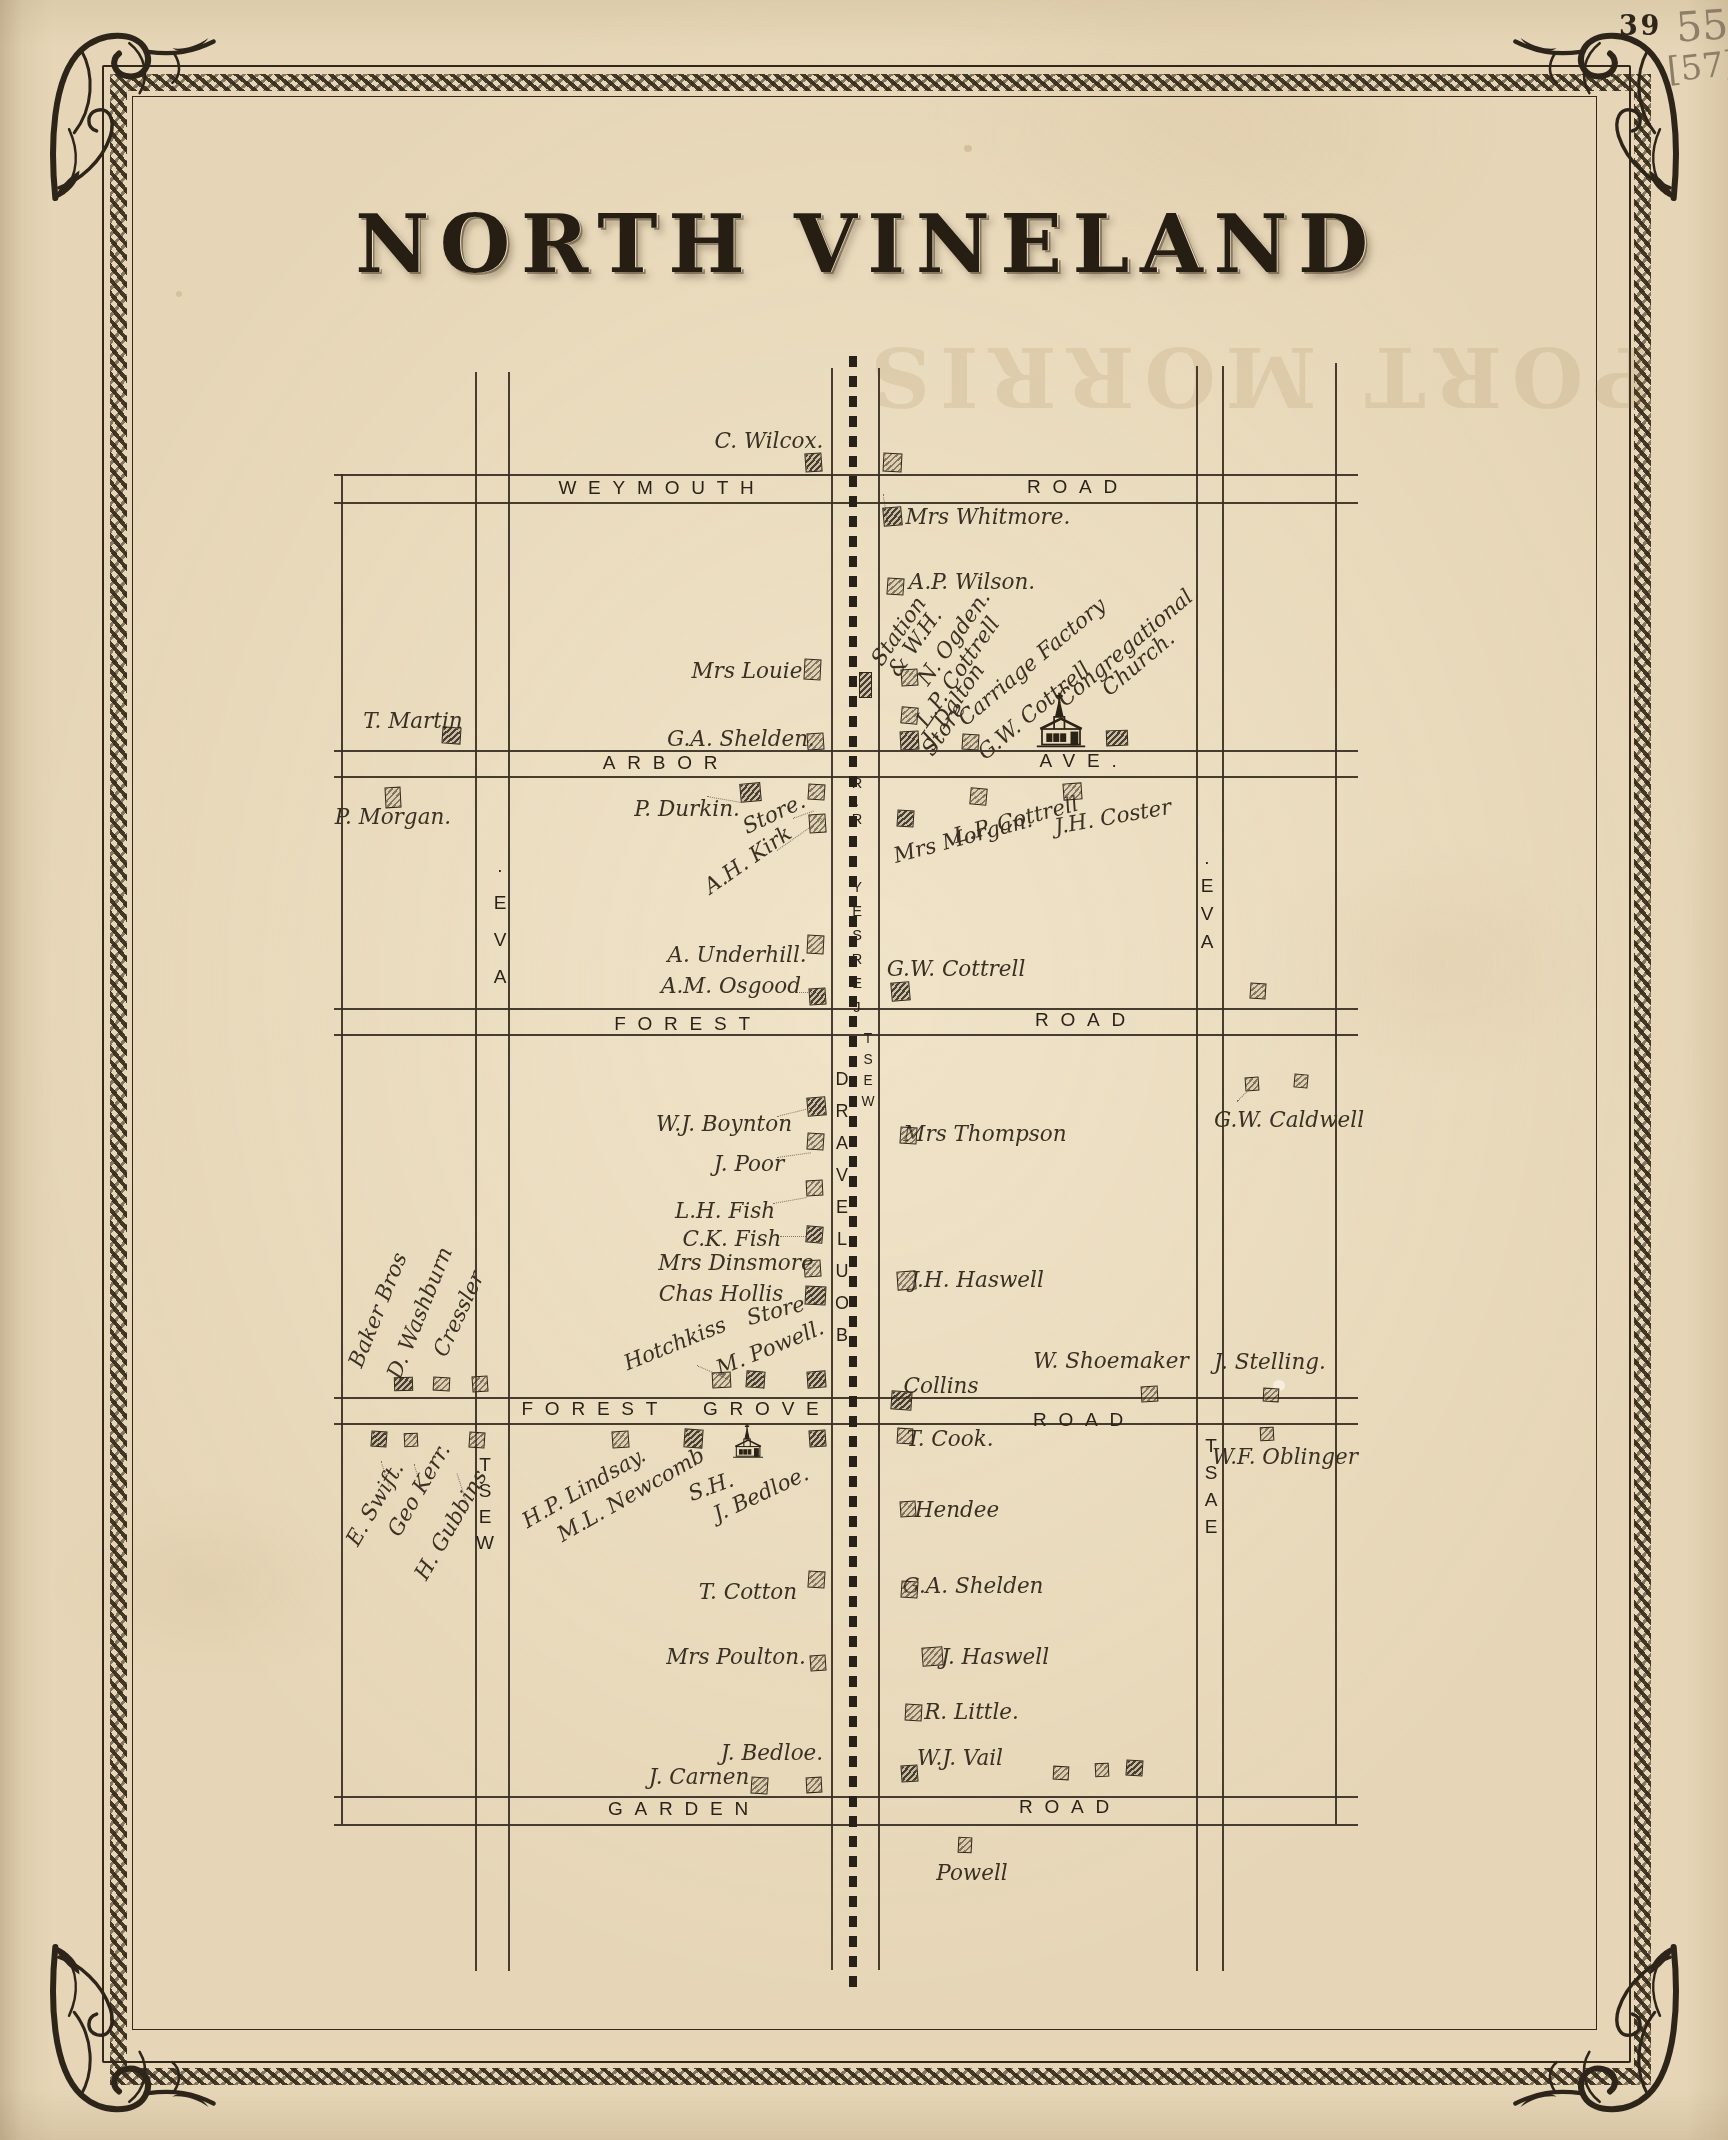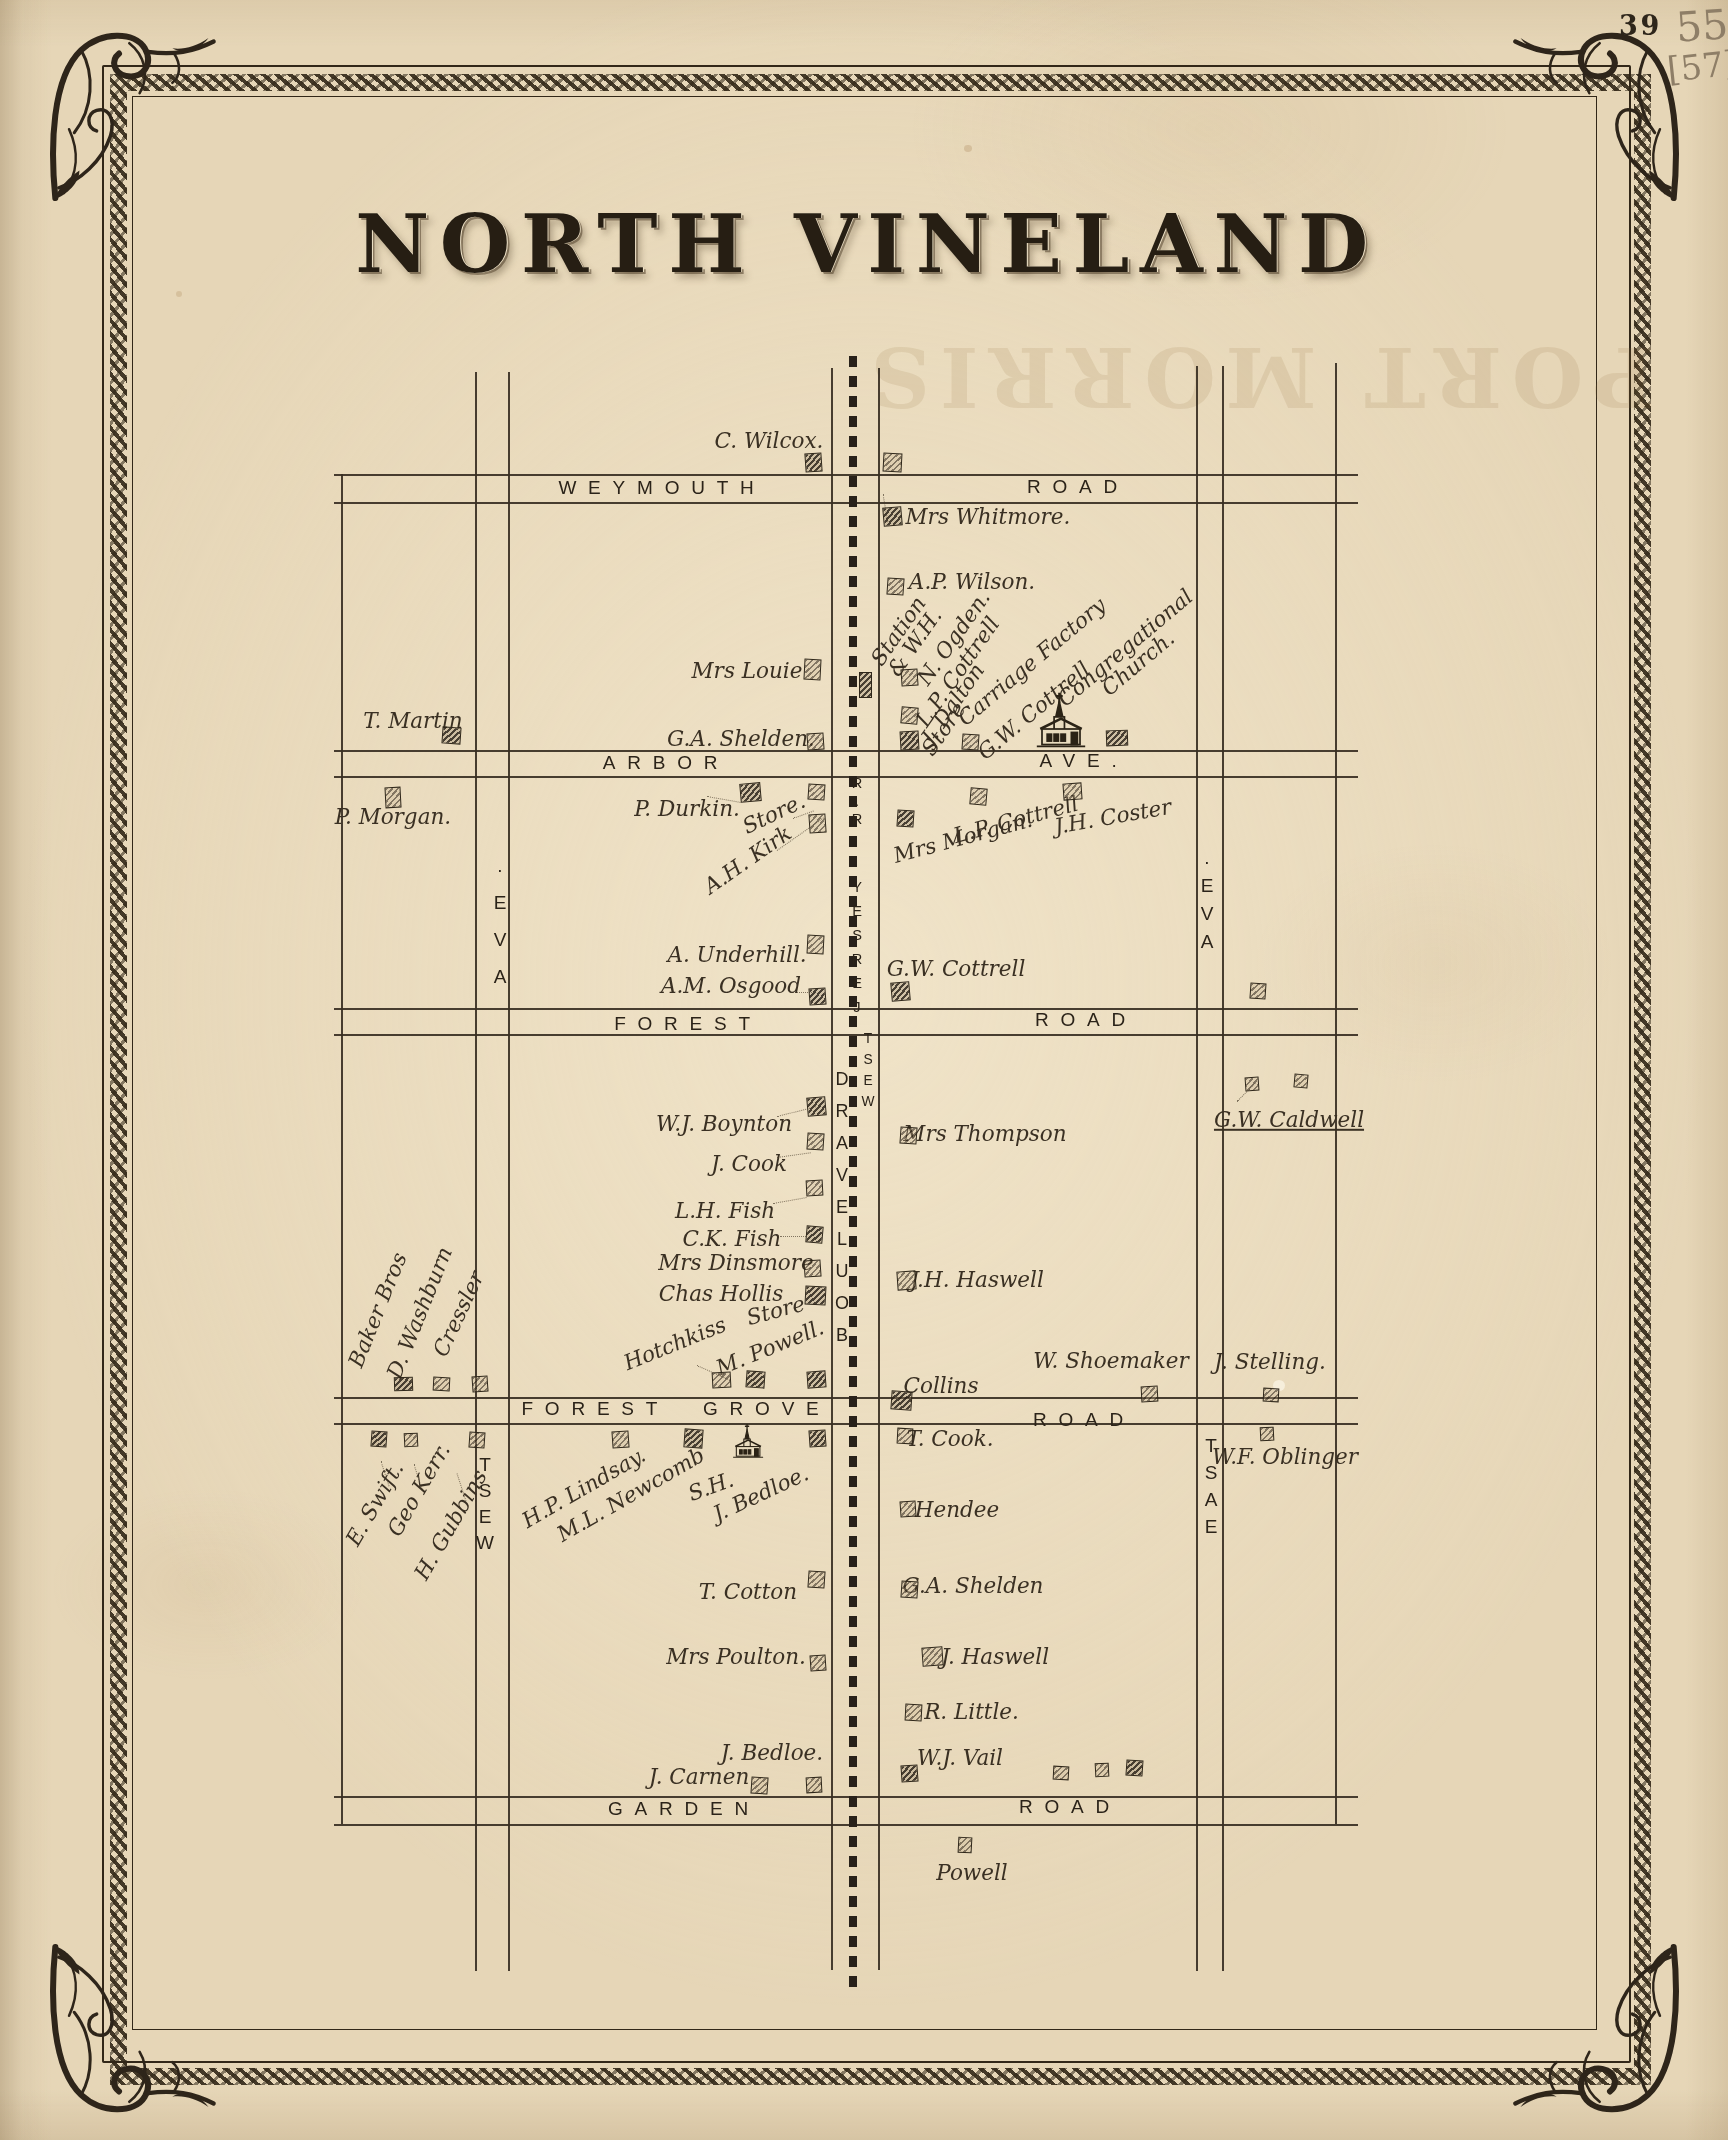--- a/index.html
+++ b/index.html
@@ -215,23 +215,23 @@
     <div class="prop" style="left: 393px; top: 817px; transform: translate(-50%, -50%) rotate(0deg);">P. Morgan.</div>
     <div class="prop" style="left: 687px; top: 794px; transform: translate(-50%, -50%) rotate(0deg); margin-top: 15px;">P. Durkin.</div>
     <div class="prop" style="left: 774px; top: 814px; transform: translate(-50%, -50%) rotate(-25deg);">Store.</div>
     <div class="prop" style="left: 748px; top: 860px; transform: translate(-50%, -50%) rotate(-35deg);">A.H. Kirk</div>
     <div class="prop" style="left: 1016px; top: 820px; transform: translate(-50%, -50%) rotate(-15deg);">L.P. Cottrell</div>
     <div class="prop" style="left: 1113px; top: 817px; transform: translate(-50%, -50%) rotate(-10deg);">J.H. Coster</div>
     <div class="prop" style="left: 963px; top: 838px; transform: translate(-50%, -50%) rotate(-15deg);">Mrs Morgan.</div>
     <div class="prop" style="left: 737px; top: 955px; transform: translate(-50%, -50%) rotate(0deg);">A. Underhill.</div>
     <div class="prop" style="left: 731px; top: 986px; transform: translate(-50%, -50%) rotate(0deg);">A.M. Osgood</div>
     <div class="prop" style="left: 956px; top: 969px; transform: translate(-50%, -50%) rotate(0deg);">G.W. Cottrell</div>
-    <div class="prop" style="left: 1289px; top: 1120px; transform: translate(-50%, -50%) rotate(0deg); text-decoration: underline;">G.W. Caldwell</div>
+    <div class="prop" style="left: 1289px; top: 1120px; transform: translate(-50%, -50%) rotate(0deg);">G.W. Caldwell</div>
     <div class="prop" style="left: 724px; top: 1124px; transform: translate(-50%, -50%) rotate(0deg);">W.J. Boynton</div>
-    <div class="prop" style="left: 749px; top: 1164px; transform: translate(-50%, -50%) rotate(0deg);">J. Cook</div>
+    <div class="prop" style="left: 749px; top: 1164px; transform: translate(-50%, -50%) rotate(0deg);">J. Poor</div>
     <div class="prop" style="left: 985px; top: 1134px; transform: translate(-50%, -50%) rotate(0deg);">Mrs Thompson</div>
     <div class="prop" style="left: 725px; top: 1211px; transform: translate(-50%, -50%) rotate(0deg);">L.H. Fish</div>
     <div class="prop" style="left: 732px; top: 1239px; transform: translate(-50%, -50%) rotate(0deg);">C.K. Fish</div>
     <div class="prop" style="left: 736px; top: 1263px; transform: translate(-50%, -50%) rotate(0deg);">Mrs Dinsmore</div>
     <div class="prop" style="left: 721px; top: 1294px; transform: translate(-50%, -50%) rotate(0deg);">Chas Hollis</div>
     <div class="prop" style="left: 776px; top: 1311px; transform: translate(-50%, -50%) rotate(-15deg);">Store</div>
     <div class="prop" style="left: 675px; top: 1344px; transform: translate(-50%, -50%) rotate(-22deg);">Hotchkiss</div>
     <div class="prop" style="left: 770px; top: 1348px; transform: translate(-50%, -50%) rotate(-22deg);">M. Powell.</div>
     <div class="prop" style="left: 977px; top: 1280px; transform: translate(-50%, -50%) rotate(0deg);">J.H. Haswell</div>
     <div class="prop" style="left: 941px; top: 1386px; transform: translate(-50%, -50%) rotate(0deg);">Collins</div>

